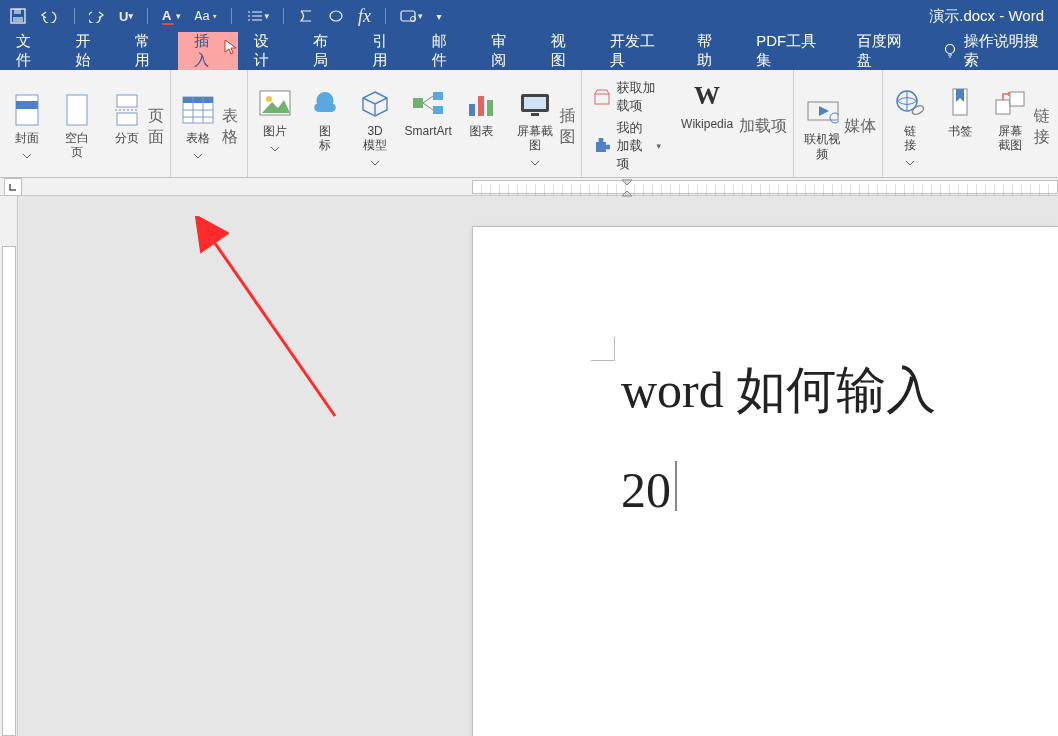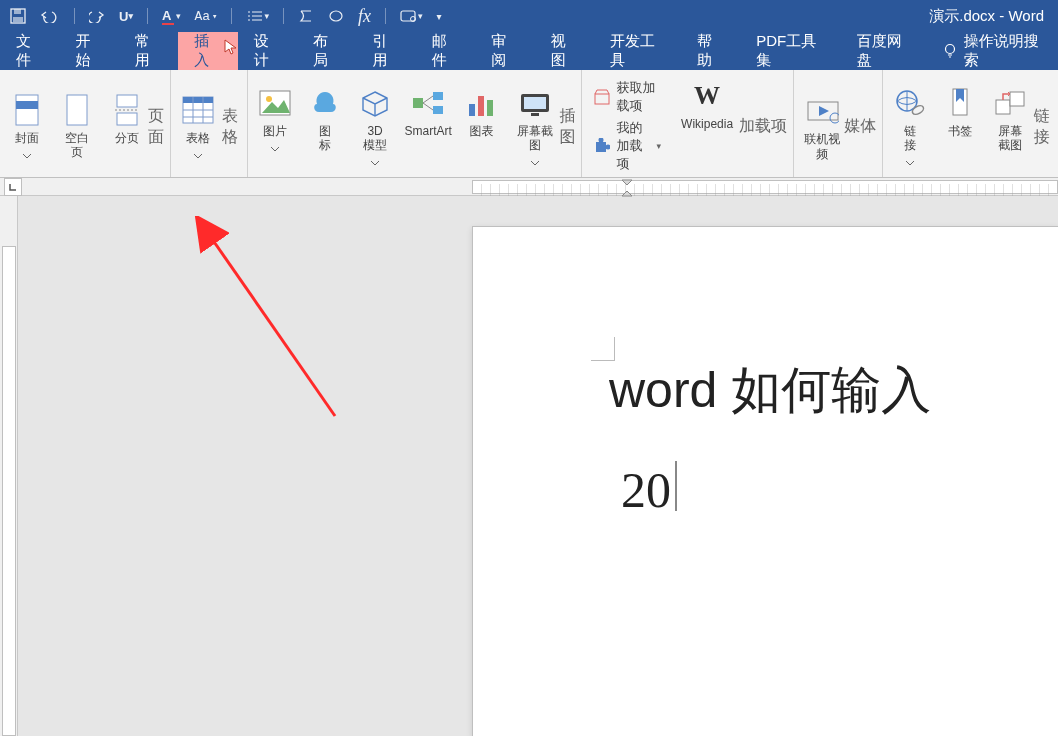--- a/index.html
+++ b/index.html
@@ -127,22 +127,22 @@
     background:#fff; border:1px solid #bfbfbf;
   }
   .page {
     position:absolute;
     left:472px; top:48px; right:-1px; bottom:-1px;
     background:#fff;
     border:1px solid #bfbfbf;
     box-shadow: 0 2px 6px rgba(0,0,0,.12);
   }
   .doc-text1 {
-    position:absolute; left:136px; top:130px;
-    font-family: Liberation Sans, sans-serif;
+    position:absolute; left:148px; top:130px;
+    font-family: Liberation Serif, serif;
     font-size: 50px; color:#222;
     white-space: nowrap;
   }
   .doc-text2 {
     position:absolute; left:148px; top:234px;
     font-family: "Times New Roman", serif;
     font-size: 50px; color:#222;
     display:flex; 
   }
   .cursor {

